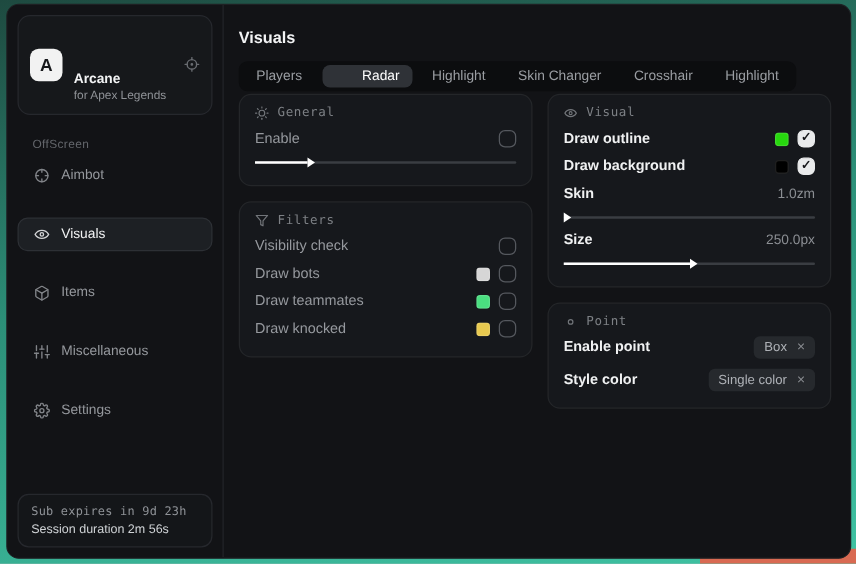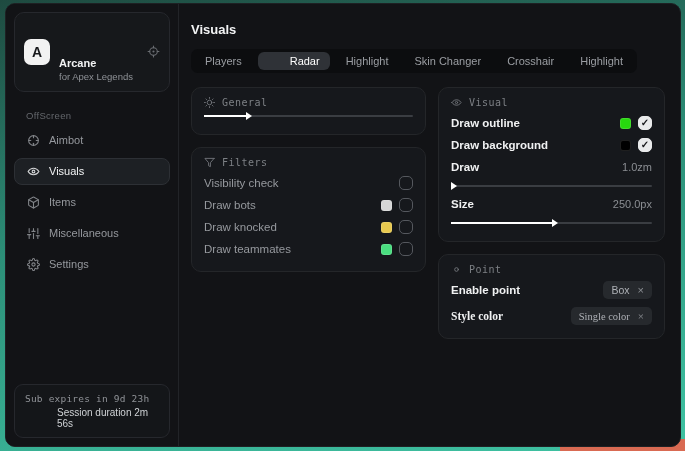--- a/index.html
+++ b/index.html
@@ -25,45 +25,45 @@
   .logo {
     width:26px; height:26px; background:#f2f2f2; border-radius:7px;
     color:#17181b; font-weight:bold; font-size:14px;
     display:flex; align-items:center; justify-content:center; flex:0 0 26px;
   }
   .brand-text { flex:1; line-height:1.25;margin-top:36px; }
   .brand-name { font-size:11px; font-weight:bold; color:#f2f3f4; }
   .brand-sub { font-size:9.5px; color:#8f9297; }
   .brand-target { color:#6a6d72; display:flex; }
   .category-label { font-size:9.5px; color:#64676c; padding:10px 0 6px 20px; letter-spacing:.3px; }
-  .nav { display:flex; flex-direction:column; gap:4px; padding:0 8px; }
+  .nav { display:flex; flex-direction:column; gap:20px; padding:0 8px; }
   .nav-item {
     display:flex; align-items:center; gap:9px; height:27px; padding:0 12px;
     color:#95989d; font-size:11px; border:1px solid transparent; border-radius:8px; cursor:pointer;
   }
   .nav-item.on { background:#1d2024; border-color:#2d3035; color:#f2f3f4; }
   .nav-item .nicon { display:flex; color:inherit; opacity:.85; }
   .session-card {
     position:absolute; left:8px; right:8px; bottom:8px;
     border:1px solid #26282d; background:#141619; border-radius:9px; padding:8px 10px;
   }
   .session-line1 { font-family:"DejaVu Sans Mono", monospace; font-size:9.5px; color:#8f9297; letter-spacing:.2px; }
-  .session-line2 { font-size:10px; color:#cfd2d5; margin-top:3px;margin-left:32px; }
+  .session-line2 { font-size:10px; color:#cfd2d5; margin-top:3px; }
   
   .main { flex:1; padding:14px 15px 0 12px; position:relative; }
   .page-title { font-size:13px; font-weight:bold; color:#f2f3f4; margin:4px 0 12px 0; }
   .tabstrip {
     display:inline-flex; align-items:center; gap:6px;
     background:#0c0d0f; border-radius:7px; padding:3px 4px;
   }
   .tab {
     font-size:11px; color:#9b9ea3; padding:3px 10px; border-radius:6px; cursor:pointer; white-space:nowrap;
   }
   .tab.on { background:#2f3237; color:#ffffff;padding-left:32px; }
-  .grid { display:grid; grid-template-columns:235px 1fr; gap:12px; margin-top:14px; align-items:start; }
+  .grid { display:grid; grid-template-columns:235px 1fr; gap:12px; margin-top:2px; align-items:start; }
   .col { display:flex; flex-direction:column; gap:12px; }
   .card {
     background:#16181c; border:1px solid #242629; border-radius:10px; padding:9px 12px 11px 12px;
   }
   .card-head { display:flex; align-items:center; gap:7px; color:#7d8085; margin-bottom:4px; }
   .card-head .cicon { display:flex; opacity:.9; }
   .card-title { font-family:"DejaVu Sans Mono", monospace; font-size:10px; letter-spacing:.5px; }
   .row { display:flex; align-items:center; justify-content:space-between; min-height:22px; }
   .row-label { font-size:11.5px; color:#96999e; }
   .row-label.bright { color:#f0f1f2; font-weight:600; }
@@ -210,20 +210,24 @@
                   <line x1="4.22" y1="4.22" x2="5.64" y2="5.64"></line>
                   <line x1="18.36" y1="18.36" x2="19.78" y2="19.78"></line>
                   <line x1="1" y1="12" x2="3" y2="12"></line>
                   <line x1="21" y1="12" x2="23" y2="12"></line>
                   <line x1="4.22" y1="19.78" x2="5.64" y2="18.36"></line>
                   <line x1="18.36" y1="5.64" x2="19.78" y2="4.22"></line>
                 </svg>
             </span>
             <span class="card-title">General</span>
           </div>
+          <div class="row">
+            <span class="row-label">Enable</span>
+            <span class="checkbox"></span>
+          </div>
           <div class="slider">
             <div class="slider-fill" style="width: 20%;">
                 <span class="slider-thumb"></span>
               </div>
           </div>
         </div>
 
         <div class="card">
           <div class="card-head">
             <span class="cicon">
@@ -240,30 +244,30 @@
             </span>
           </div>
           <div class="row">
             <span class="row-label">Draw bots</span>
             <span class="controls">
               <span class="swatch" style="background: rgb(214, 214, 214);"></span>
               <span class="checkbox"></span>
             </span>
           </div>
           <div class="row">
+            <span class="row-label">Draw teammates</span>
+            <span class="controls">
+              <span class="swatch" style="background: rgb(74, 222, 128);"></span>
+              <span class="checkbox"></span>
+            </span>
+          </div>
+          <div class="row">
             <span class="row-label">Draw knocked</span>
             <span class="controls">
               <span class="swatch" style="background: rgb(232, 201, 79);"></span>
-              <span class="checkbox"></span>
-            </span>
-          </div>
-          <div class="row">
-            <span class="row-label">Draw teammates</span>
-            <span class="controls">
-              <span class="swatch" style="background: rgb(74, 222, 128);"></span>
               <span class="checkbox"></span>
             </span>
           </div>
         </div>
       </div>
 
       <div class="col">
 
         <div class="card">
           <div class="card-head">
@@ -287,21 +291,21 @@
           <div class="row">
             <span class="row-label bright">Draw background</span>
             <span class="controls">
               <span class="swatch" style="background: rgb(0, 0, 0);"></span>
               <span class="checkbox on">
                   <span class="check">✓</span>
                 </span>
             </span>
           </div>
           <div class="row">
-            <span class="row-label bright">Draw</span>
+            <span class="row-label bright">Skin</span>
             <span class="row-value">1.0zm</span>
           </div>
           <div class="slider">
             <div class="slider-fill" style="width: 0%;">
                 <span class="slider-thumb"></span>
               </div>
           </div>
           <div class="row">
             <span class="row-label bright">Size</span>
             <span class="row-value">250.0px</span>
@@ -322,21 +326,21 @@
             </span>
             <span class="card-title">Point</span>
           </div>
           <div class="row">
             <span class="row-label bright">Enable point</span>
             <span class="tag">
               <span>Box</span>
               <span class="tag-x">×</span>
             </span>
           </div>
-          <div class="row" style="margin-top:4px;font-family:Liberation Serif, serif;">
+          <div class="row" style="margin-top:4px;">
             <span class="row-label bright">Style color</span>
             <span class="tag">
               <span>Single color</span>
               <span class="tag-x">×</span>
             </span>
           </div>
         </div>
       </div>
 
     </div>

